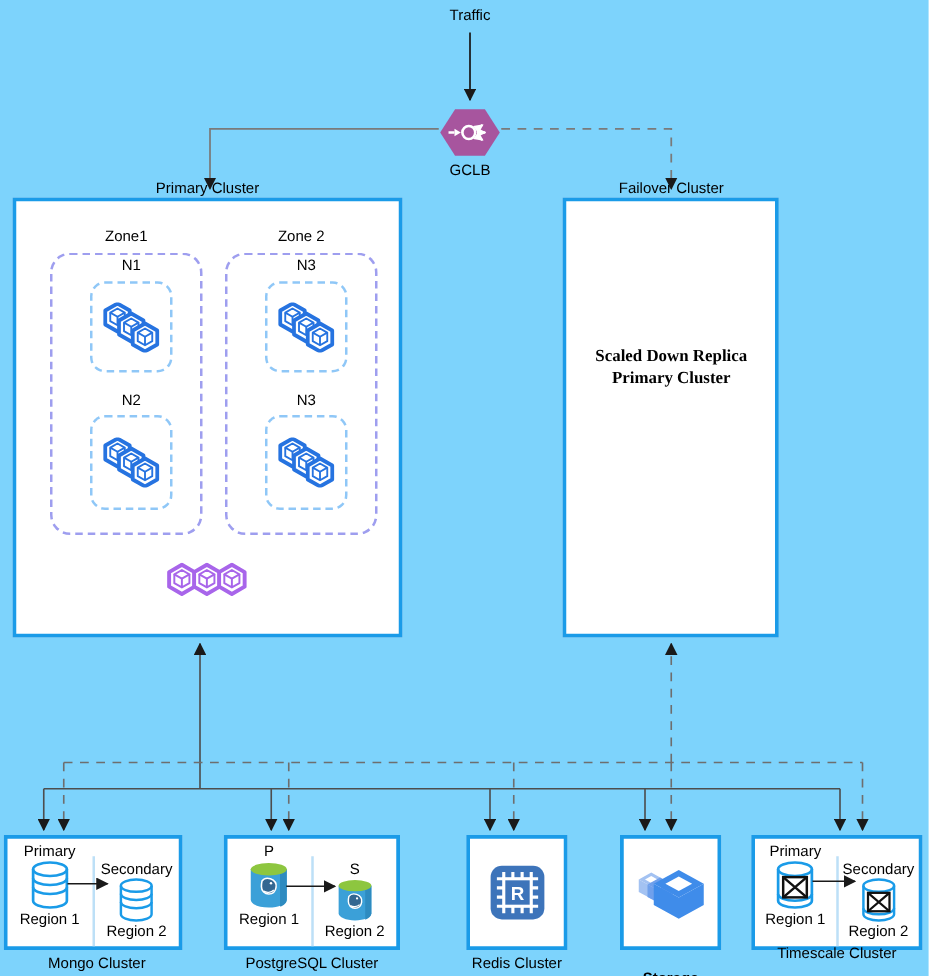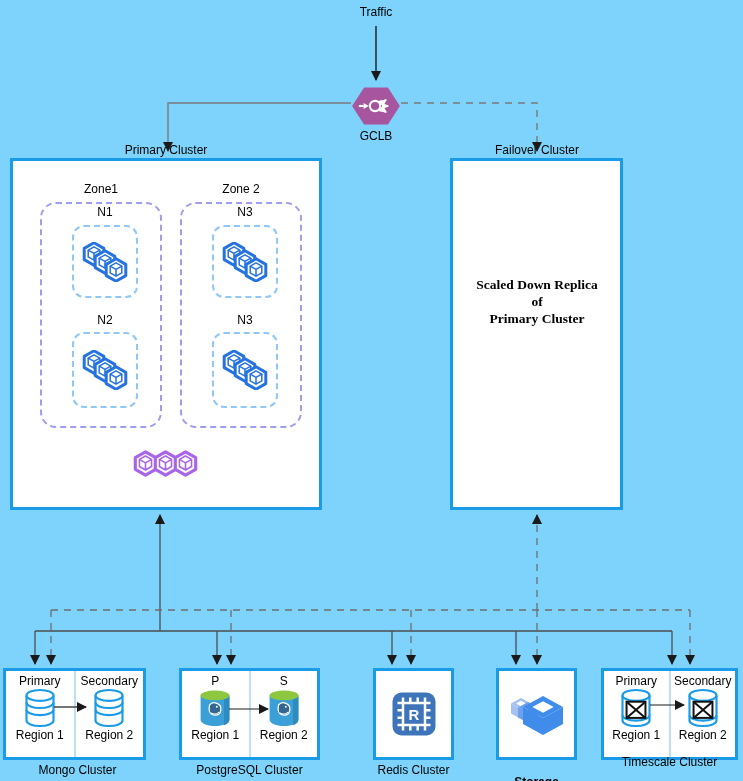--- a/index.html
+++ b/index.html
@@ -8,21 +8,21 @@
     font-family:"Liberation Sans", sans-serif; color:#000; overflow:hidden;
   }
   .lbl { position:absolute; font-size:12px; line-height:1.15; text-align:center; white-space:nowrap; }
   .cluster-box { position:absolute; border:3px solid var(--cluster_border); background:#fff; box-sizing:border-box; }
   .zone-box { position:absolute; border:2px dashed var(--zone_border); border-radius:16px; box-sizing:border-box; }
   .node-box { position:absolute; border:2px dashed var(--node_border); border-radius:12px; box-sizing:border-box;
               display:flex; align-items:center; justify-content:center; }
   .failover-text { position:absolute; font-weight:bold; font-size:13.5px; line-height:17px; text-align:center; }
   .db-box { position:absolute; border:3px solid var(--cluster_border); background:#fff; box-sizing:border-box; display:flex; }
   .db-col { flex:1; display:flex; flex-direction:column; align-items:center; padding:3px 0 5px; min-width:0; }
-  .db-col.right { border-left:2px solid var(--divider_blue); }
+  .db-col.right { border-left:2px solid var(--divider_blue);margin-top:14px; }
   .db-header, .db-region { font-size:12px; white-space:nowrap; }
   .db-box.single { align-items:center; justify-content:center; }
   .icon { display:block; }
   .pods-icon { color:var(--pods_blue); }
   .gke-icon { position:absolute; color:var(--gke_purple); }
   svg.overlay { position:absolute; left:0; top:0; pointer-events:none; z-index:10; }
   .gclb-wrap { position:absolute; }
 </style>
 </head>
 <body>
@@ -104,21 +104,20 @@
   <svg class="icon gke-icon" style="left:133px; top:450px;" width="66" height="27" viewBox="0 0 66 27">
     <use href="#hexcube" x="0" y="1" width="25" height="25"></use>
       <use href="#hexcube" x="20" y="1" width="25" height="25"></use>
       <use href="#hexcube" x="40" y="1" width="25" height="25"></use>
   </svg>
 
   <div class="lbl" style="left:477px; top:144px; width:120px;">Failover Cluster</div>
   <div class="cluster-box" style="left:450px; top:158px; width:173px; height:352px;"></div>
   <div class="failover-text" style="left:455px; top:276px; width:164px;font-family:Liberation Serif, serif;">
     <div>Scaled Down Replica</div>
-    <div>of</div>
     <div>Primary Cluster</div>
   </div>
 
   <div class="db-box" style="left:3px; top:668px; width:143px; height:92px;">
     <div class="db-col">
       <div class="db-header">Primary</div>
       <svg class="icon" width="36" height="40" viewBox="0 0 40 44">
         <path d="M5,8 C5,4.7 11.7,2 20,2 C28.3,2 35,4.7 35,8 V36 C35,39.3 28.3,42 20,42 C11.7,42 5,39.3 5,36 Z" fill="#fff" style="stroke:var(--db_stroke)" stroke-width="2.4"></path>
         <path d="M5,8 C5,11.3 11.7,14 20,14 C28.3,14 35,11.3 35,8 M5,16 C5,19.3 11.7,22 20,22 C28.3,22 35,19.3 35,16 M5,24 C5,27.3 11.7,30 20,30 C28.3,30 35,27.3 35,24" fill="none" style="stroke:var(--db_stroke)" stroke-width="2.4"></path>
       </svg>

